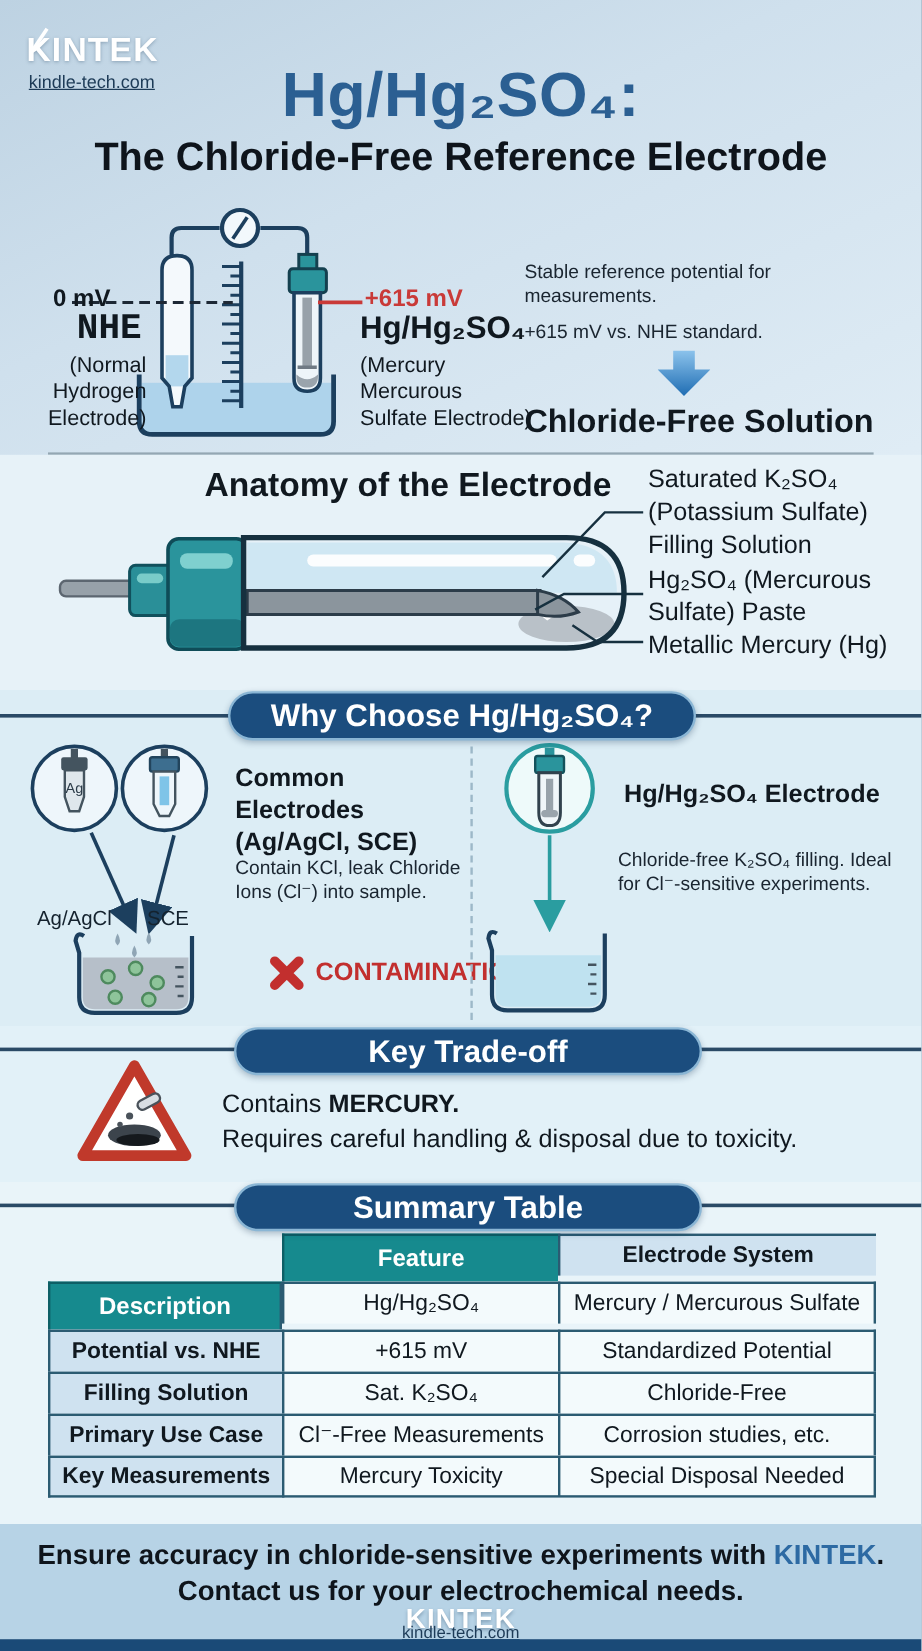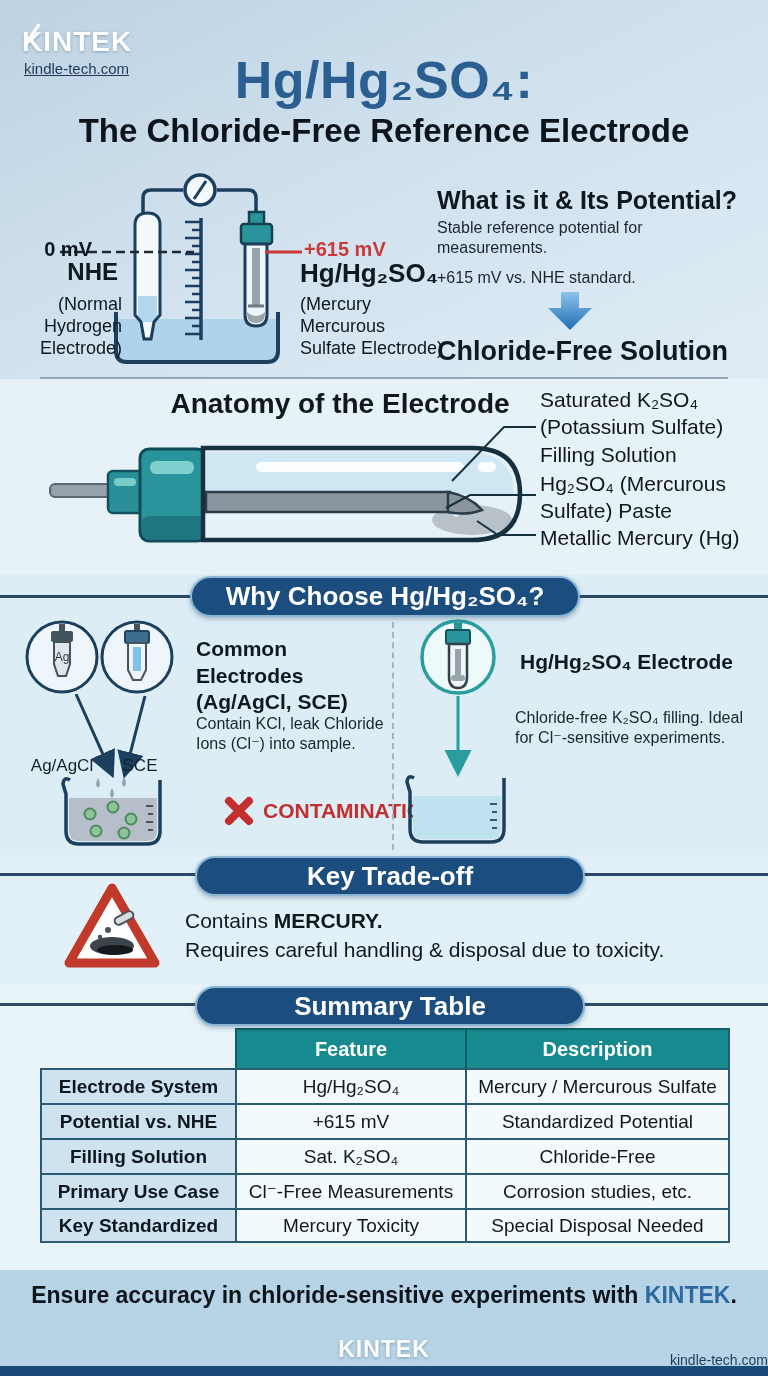--- a/index.html
+++ b/index.html
@@ -6,21 +6,21 @@
   #page{position:relative;width:768px;height:1376px;overflow:hidden;
         font-family:"Liberation Sans","DejaVu Sans",sans-serif;color:#10181f;
         background:linear-gradient(155deg,#bdd2e2 0%,#cfe0ed 18%,#e3eff7 48%,#e9f3f9 70%,#d8e9f3 100%);}
   .abs{position:absolute;}
   .b{font-weight:bold;}
   .center{text-align:center;}
   .right{text-align:right;}
   svg{display:block;}
   svg text{font-family:"Liberation Sans","DejaVu Sans",sans-serif;}
   .logo{font-weight:bold;color:#ffffff;letter-spacing:1px;text-shadow:0 1px 3px rgba(30,60,90,.35);}
-  .sitelink{color:#1d3b57;text-decoration:underline;text-align:right;}
+  .sitelink{color:#1d3b57;text-decoration:underline;}
   .title{font-size:52px;font-weight:bold;color:#2b5f92;letter-spacing:0.5px;}
   .subtitle{font-size:33px;font-weight:bold;color:#0e141b;}
   .h2{font-size:25px;font-weight:bold;color:#10181f;}
   .body-text{font-size:16px;line-height:1.28;color:#1a2530;}
   .banner{background:#1b4d7e;border:2px solid #8ab6d5;border-radius:22px;color:#ffffff;
           font-weight:bold;font-size:26px;text-align:center;line-height:37px;box-sizing:border-box;
           box-shadow:0 2px 5px rgba(18,48,78,.3);z-index:3;}
   .hline{background:#2a4a66;height:3px;width:768px;left:0;z-index:2;}
   .section-bg-a{background:#e7f2f8;}
   .section-bg-b{background:#dcedf5;}
@@ -68,35 +68,34 @@
     <path d="M237,76 H259 V147 Q259,158 248,158 Q237,158 237,147 Z" fill="#eef5f9" stroke="#1c3f5e" stroke-width="3"></path>
     <rect x="244" y="80" width="8" height="58" fill="#98a2aa"></rect>
     <path d="M240,138 H256" stroke="#6f7a84" stroke-width="3"></path>
     <path d="M239,144 Q248,152 257,144 V146 Q257,155 248,155 Q239,155 239,146 Z" fill="#9aa4ac"></path>
     <path d="M108,144 V183 Q108,194 119,194 H259 Q270,194 270,183 V144" fill="none" stroke="#1c3f5e" stroke-width="4"></path>
     <path d="M52,84 H186" stroke="#1d2835" stroke-width="2.5" stroke-dasharray="9 5"></path>
     <path d="M257,84 H294" stroke="#c93a38" stroke-width="3"></path>
   </svg>
 
   <div class="abs b right" style="left:8px;top:238px;width:84px;font-size:20px;">0 mV</div>
-  <div class="abs b right" style="left:0;top:258px;width:118px;font-size:24px;">NHE</div>
+  <div class="abs b right" style="left:0;top:258px;width:118px;font-size:30px;font-family:Liberation Mono, monospace;">NHE</div>
   <div class="abs right" style="left:0;top:294px;width:122px;font-size:18px;line-height:1.22;">
     <div>(Normal</div>
     <div>Hydrogen</div>
     <div>Electrode)</div>
   </div>
   <div class="abs b" style="left:304px;top:238px;font-size:20px;color:#c93a38;">+615 mV</div>
   <div class="abs b" style="left:300px;top:258px;font-size:26px;">Hg/Hg₂SO₄</div>
   <div class="abs" style="left:300px;top:294px;width:145px;font-size:18px;line-height:1.22;">
     <div>(Mercury</div>
     <div>Mercurous</div>
     <div>Sulfate Electrode)</div>
   </div>
 
-  <div class="abs h2" style="left:437px;top:186px;width:320px;">What is it &amp; Its Potential?</div>
   <div class="abs body-text" style="left:437px;top:218px;width:315px;">Stable reference potential for measurements.</div>
   <div class="abs body-text" style="left:437px;top:268px;width:320px;">+615 mV vs. NHE standard.</div>
   <svg class="abs" style="left:548px;top:292px;" width="44" height="38" viewBox="0 0 44 38">
     <defs>
         <linearGradient id="bluegrad" x1="0" y1="0" x2="0" y2="1">
       <stop offset="0" stop-color="#8cc3ec"></stop>
           <stop offset="1" stop-color="#1f6db3"></stop>
     </linearGradient>
       </defs>
     <path d="M13,0 H31 V16 H44 L22,38 L0,16 H13 Z" fill="url(#bluegrad)"></path>
@@ -224,44 +223,45 @@
     <div>Requires careful handling &amp; disposal due to toxicity.</div>
   </div>
 
   <div class="abs section-bg-d" style="left:0;top:985px;width:768px;height:287px;"></div>
   <div class="abs hline" style="top:1003px;"></div>
   <div class="abs banner" style="left:195px;top:986px;width:390px;height:40px;">Summary Table</div>
 
   <div class="abs tbl" style="left:40px;top:1028px;width:690px;">
     <div class="c hd ghost"></div>
     <div class="c hd">Feature</div>
+    <div class="c lbl">Electrode System</div>
+
     <div class="c hd r">Description</div>
-
-    <div class="c lbl">Electrode System</div>
     <div class="c">Hg/Hg₂SO₄</div>
     <div class="c r">Mercury / Mercurous Sulfate</div>
 
     <div class="c lbl">Potential vs. NHE</div>
     <div class="c">+615 mV</div>
     <div class="c r">Standardized Potential</div>
 
     <div class="c lbl">Filling Solution</div>
     <div class="c">Sat. K₂SO₄</div>
     <div class="c r">Chloride-Free</div>
 
     <div class="c lbl">Primary Use Case</div>
     <div class="c">Cl⁻-Free Measurements</div>
     <div class="c r">Corrosion studies, etc.</div>
 
-    <div class="c lbl btm">Key Standardized</div>
+    <div class="c lbl btm">Key Measurements</div>
     <div class="c btm">Mercury Toxicity</div>
     <div class="c r btm">Special Disposal Needed</div>
   </div>
 
   <div class="abs" style="left:0;top:1270px;width:768px;height:96px;background:#b7d3e6;"></div>
   <div class="abs b center" style="left:0;top:1282px;width:768px;font-size:23px;color:#0e141b;">
     <span>Ensure accuracy in chloride-sensitive experiments with </span><span style="color:#2d6aa3;">KINTEK</span><span>.</span>
   </div>
+  <div class="abs b center" style="left:0;top:1312px;width:768px;font-size:23px;color:#0e141b;">Contact us for your electrochemical needs.</div>
   <div class="abs logo center" style="left:0;top:1336px;width:768px;font-size:23px;">KINTEK</div>
   <div class="abs sitelink center" style="left:0;top:1352px;width:768px;font-size:14px;">kindle-tech.com</div>
   <div class="abs" style="left:0;top:1366px;width:768px;height:10px;background:#1a4a77;"></div>
 
 </div>
 
 </body></html>

